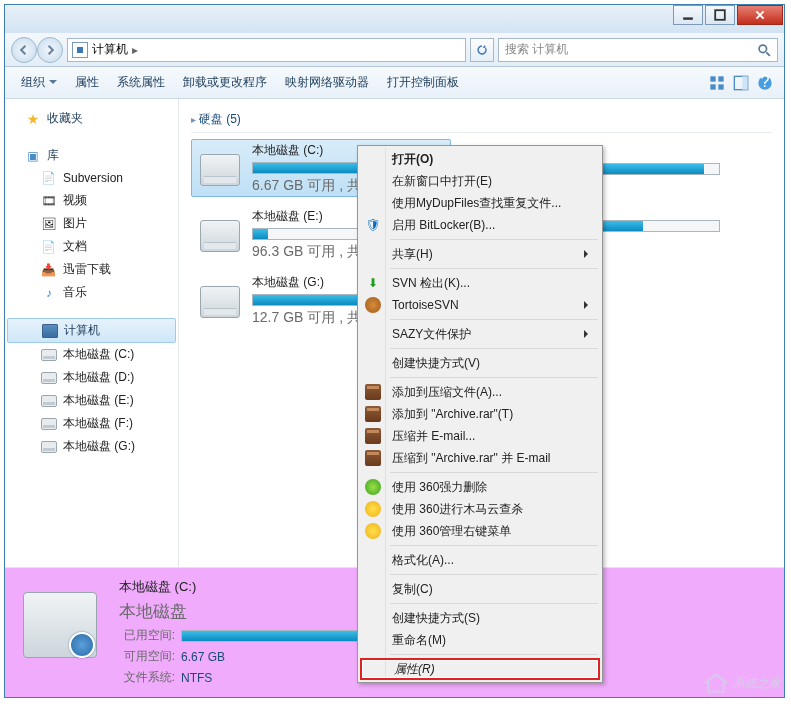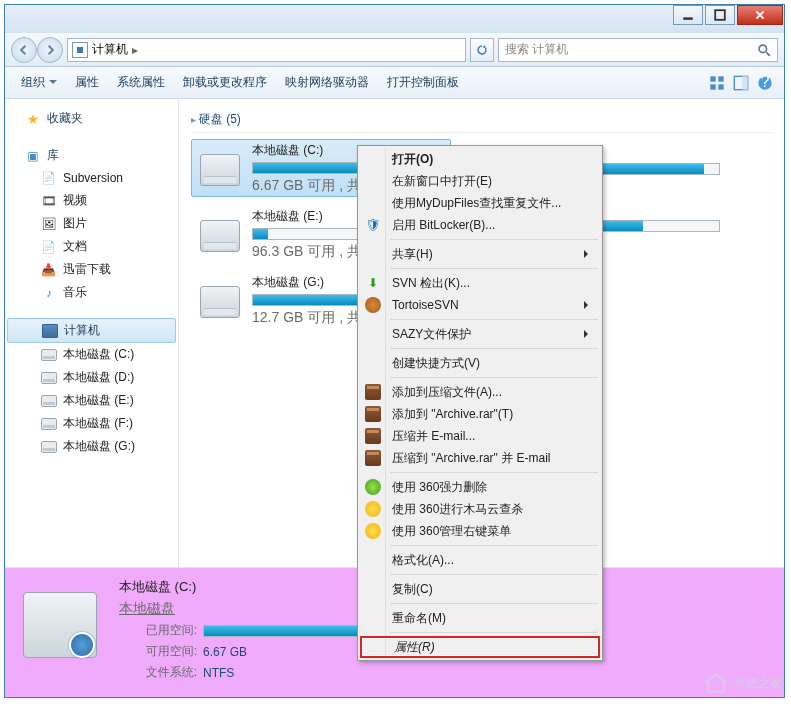--- a/index.html
+++ b/index.html
@@ -59,23 +59,23 @@
 .dbar { height: 12px; border: 1px solid #aab6c0; background: #f4f6f8; position: relative; }
 .dfill { position: absolute; top: 0; bottom: 0; left: 0; background: linear-gradient(#3dbde8,#0a8cc2); }
 .dstat { color: #6a6a6a; font-size: 14px; }
 
 .details-pane { border-top: 1px solid #e0e6ec; height: 130px; padding: 10px 12px; display: flex; gap: 16px; align-items: flex-start; }
 .det-img { width: 86px; height: 86px; position: relative; }
 .det-img .dcase { position: absolute; inset: 14px 6px 6px 6px; background: linear-gradient(#f0f3f5,#cdd6dc); border: 1px solid #9aa6b0; border-radius: 4px; }
 .det-img .blu { position: absolute; right: 8px; bottom: 6px; width: 26px; height: 26px; border-radius: 50%; background: radial-gradient(#5aa0da,#2a6aa6); border: 2px solid #fff; box-shadow: 0 0 2px #4a78a6; }
 .det-props { display: flex; flex-direction: column; gap: 4px; }
 .det-title { color: #222; font-size: 13px; }
-.det-sub { color: #6a6a6a; font-size: 14px; text-decoration: underline; }
+.det-sub { color: #6a6a6a; font-size: 17px; }
 .det-row { display: flex; gap: 6px; font-size: 11px; align-items: center; }
-.det-row .lbl { color: #6a6a6a; width: 56px; text-align: right; margin-left: 22px; }
+.det-row .lbl { color: #6a6a6a; width: 56px; text-align: right; }
 .det-row .val { color: #1a4a7a; }
 .det-bar { width: 230px; height: 12px; border: 1px solid #aab6c0; background: #f4f6f8; position: relative; }
 .det-fill { position: absolute; top: 0; bottom: 0; left: 0; background: linear-gradient(#3dbde8,#0a8cc2); }
 
 .ctxmenu { position: absolute; left: 357px; top: 145px; width: 246px; background: #f0f0f0; border: 1px solid #979797; box-shadow: 2px 2px 4px rgba(0,0,0,.25); padding: 2px; z-index: 10; }
 .cgutter { position: absolute; left: 2px; top: 2px; bottom: 2px; width: 26px; background: #f0f0f0; border-right: 1px solid #e0e0e0; }
 .citem { position: relative; height: 22px; display: flex; align-items: center; padding-left: 32px; padding-right: 18px; color: #222; }
 .citem.hl { border: 2px solid #d22; box-shadow: 0 0 0 1px #fff inset; font-style: italic; }
 .citem.sub::after { content: ""; position: absolute; right: 8px; top: 50%; margin-top: -4px; border: 4px solid transparent; border-left-color: #333; }
 .csep { height: 1px; margin: 3px 2px 3px 30px; background: #d8d8d8; }
@@ -418,20 +418,23 @@
   <div class="csep"></div>
   <div class="citem">
       <span>格式化(A)...</span>
     </div>
   <div class="csep"></div>
   <div class="citem">
       <span>复制(C)</span>
     </div>
   <div class="csep"></div>
   <div class="citem">
+      <span>创建快捷方式(S)</span>
+    </div>
+  <div class="citem">
       <span>重命名(M)</span>
     </div>
   <div class="csep"></div>
   <div class="citem hl">
       <span>属性(R)</span>
     </div>
 </div>
 
 <div class="watermark">
   <svg class="house-ico" viewBox="0 0 24 20">

